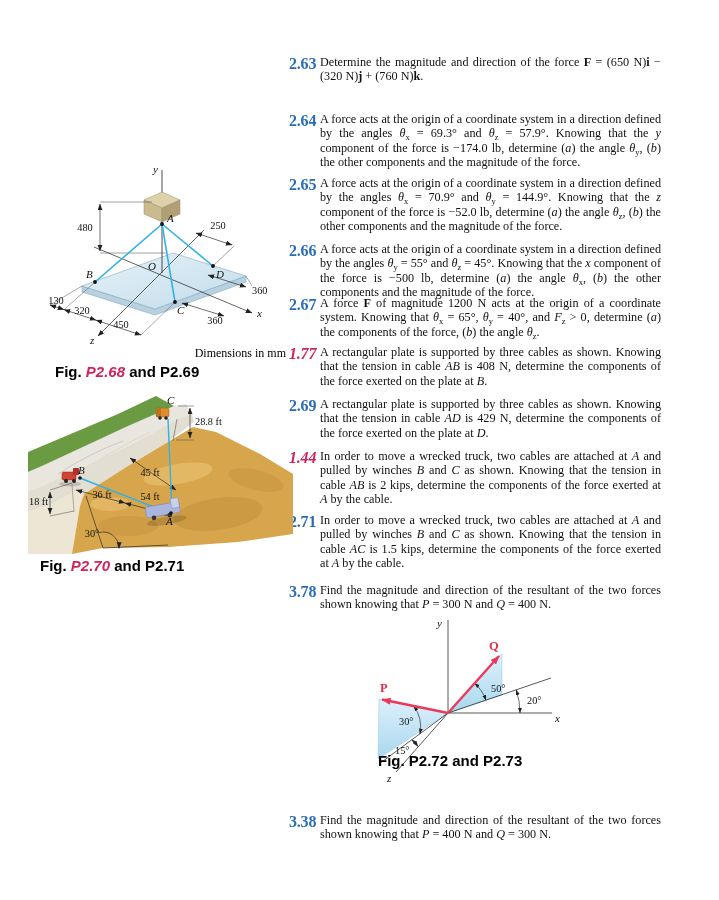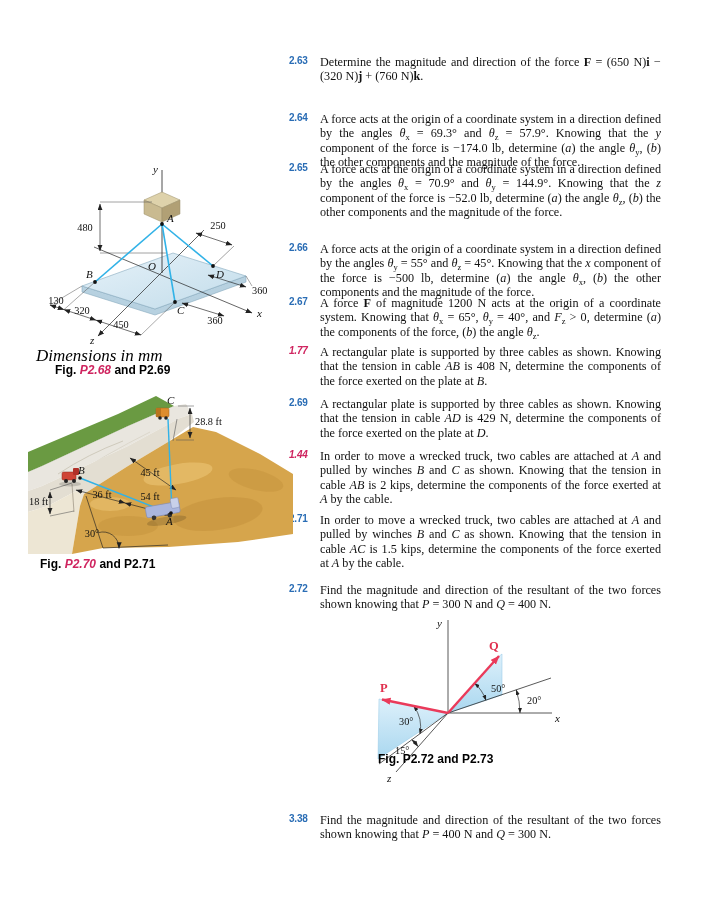--- a/index.html
+++ b/index.html
@@ -1,49 +1,49 @@
 <!DOCTYPE html>
 <html><head>
 <meta charset="utf-8">
 <style>
   html,body{margin:0;padding:0;}
   body{width:719px;height:900px;background:#ffffff;position:relative;
        font-family:"Liberation Serif",serif;color:#111;overflow:hidden;}
   .problem{position:absolute;left:289px;width:372px;display:flex;}
-  .pnum{flex:none;width:31px;font-family:Liberation Sans, sans-serif;
-        font-weight:bold;font-size:10px;letter-spacing:-0.2px;}
+  .pnum{flex:none;width:31px;font-family:Liberation Serif, serif;
+        font-weight:bold;font-size:16px;letter-spacing:-0.2px;}
   .pnum[data-color="blue"]{color:#2a6db5;}
   .pnum[data-color="red"]{color:#cf245f;font-style:italic;}
   .ptext{flex:1;font-size:12.2px;line-height:14.3px;text-align:justify;}
   .ptext i{font-style:italic;}
   .ptext b{font-weight:bold;}
   .ptext sub{font-size:8.5px;line-height:0;vertical-align:-2.5px;}
   .figure{position:absolute;}
   .caption{position:absolute;font-family:"Liberation Sans",sans-serif;
-           font-weight:bold;font-size:12px;color:#000;white-space:nowrap;}
+           font-weight:bold;font-size:15px;color:#000;white-space:nowrap;}
   .caption .red{color:#cf245f;font-style:italic;}
-  .dimnote{position:absolute;font-size:17px;color:#000;width:250px;text-align:left;font-style:italic;}
+  .dimnote{position:absolute;font-size:12px;color:#000;width:250px;text-align:right;}
   svg text{font-family:"Liberation Serif",serif;fill:#111;}
   text.ax{font-style:italic;font-size:11px;}
   text.pt{font-style:italic;font-size:11px;}
   text.dim{font-size:10.3px;}
   text.force{font-weight:bold;font-size:12.5px;fill:#e0304e;}
 </style>
 </head>
 <body>
 
 <div class="problem" style="top:55px">
   <span class="pnum" data-color="blue">2.63</span>
   <span class="ptext">Determine the magnitude and direction of the force <b>F</b> = (650 N)<b>i</b> − (320 N)<b>j</b> + (760 N)<b>k</b>.</span>
 </div>
 <div class="problem" style="top:112px">
   <span class="pnum" data-color="blue">2.64</span>
   <span class="ptext">A force acts at the origin of a coordinate system in a direction defined by the angles <i>θ</i><sub>x</sub> = 69.3° and <i>θ</i><sub>z</sub> = 57.9°. Knowing that the <i>y</i> component of the force is −174.0 lb, determine (<i>a</i>) the angle <i>θ</i><sub>y</sub>, (<i>b</i>) the other components and the magnitude of the force.</span>
 </div>
-<div class="problem" style="top:162px">
+<div class="problem" style="top:176px">
   <span class="pnum" data-color="blue">2.65</span>
   <span class="ptext">A force acts at the origin of a coordinate system in a direction defined by the angles <i>θ</i><sub>x</sub> = 70.9° and <i>θ</i><sub>y</sub> = 144.9°. Knowing that the <i>z</i> component of the force is −52.0 lb, determine (<i>a</i>) the angle <i>θ</i><sub>z</sub>, (<i>b</i>) the other components and the magnitude of the force.</span>
 </div>
 <div class="problem" style="top:242px">
   <span class="pnum" data-color="blue">2.66</span>
   <span class="ptext">A force acts at the origin of a coordinate system in a direction defined by the angles <i>θ</i><sub>y</sub> = 55° and <i>θ</i><sub>z</sub> = 45°. Knowing that the <i>x</i> component of the force is −500 lb, determine (<i>a</i>) the angle <i>θ</i><sub>x</sub>, (<i>b</i>) the other components and the magnitude of the force.</span>
 </div>
 <div class="problem" style="top:296px">
   <span class="pnum" data-color="blue">2.67</span>
   <span class="ptext">A force <b>F</b> of magnitude 1200 N acts at the origin of a coordinate system. Knowing that <i>θ</i><sub>x</sub> = 65°, <i>θ</i><sub>y</sub> = 40°, and <i>F</i><sub>z</sub> &gt; 0, determine (<i>a</i>) the components of the force, (<i>b</i>) the angle <i>θ</i><sub>z</sub>.</span>
@@ -58,21 +58,21 @@
 </div>
 <div class="problem" style="top:449px">
   <span class="pnum" data-color="red">1.44</span>
   <span class="ptext">In order to move a wrecked truck, two cables are attached at <i>A</i> and pulled by winches <i>B</i> and <i>C</i> as shown. Knowing that the tension in cable <i>AB</i> is 2 kips, determine the components of the force exerted at <i>A</i> by the cable.</span>
 </div>
 <div class="problem" style="top:513px">
   <span class="pnum" data-color="blue">2.71</span>
   <span class="ptext">In order to move a wrecked truck, two cables are attached at <i>A</i> and pulled by winches <i>B</i> and <i>C</i> as shown. Knowing that the tension in cable <i>AC</i> is 1.5 kips, determine the components of the force exerted at <i>A</i> by the cable.</span>
 </div>
 <div class="problem" style="top:583px">
-  <span class="pnum" data-color="blue">2.72</span>
+  <span class="pnum" data-color="blue">3.78</span>
   <span class="ptext">Find the magnitude and direction of the resultant of the two forces shown knowing that <i>P</i> = 300 N and <i>Q</i> = 400 N.</span>
 </div>
 <div class="problem" style="top:813px">
   <span class="pnum" data-color="blue">3.38</span>
   <span class="ptext">Find the magnitude and direction of the resultant of the two forces shown knowing that <i>P</i> = 400 N and <i>Q</i> = 300 N.</span>
 </div>
 
 <div class="figure" style="left:36px;top:158px;width:250px;height:196px">
 <svg width="250" height="196" viewBox="0 0 250 196">
   <defs>

